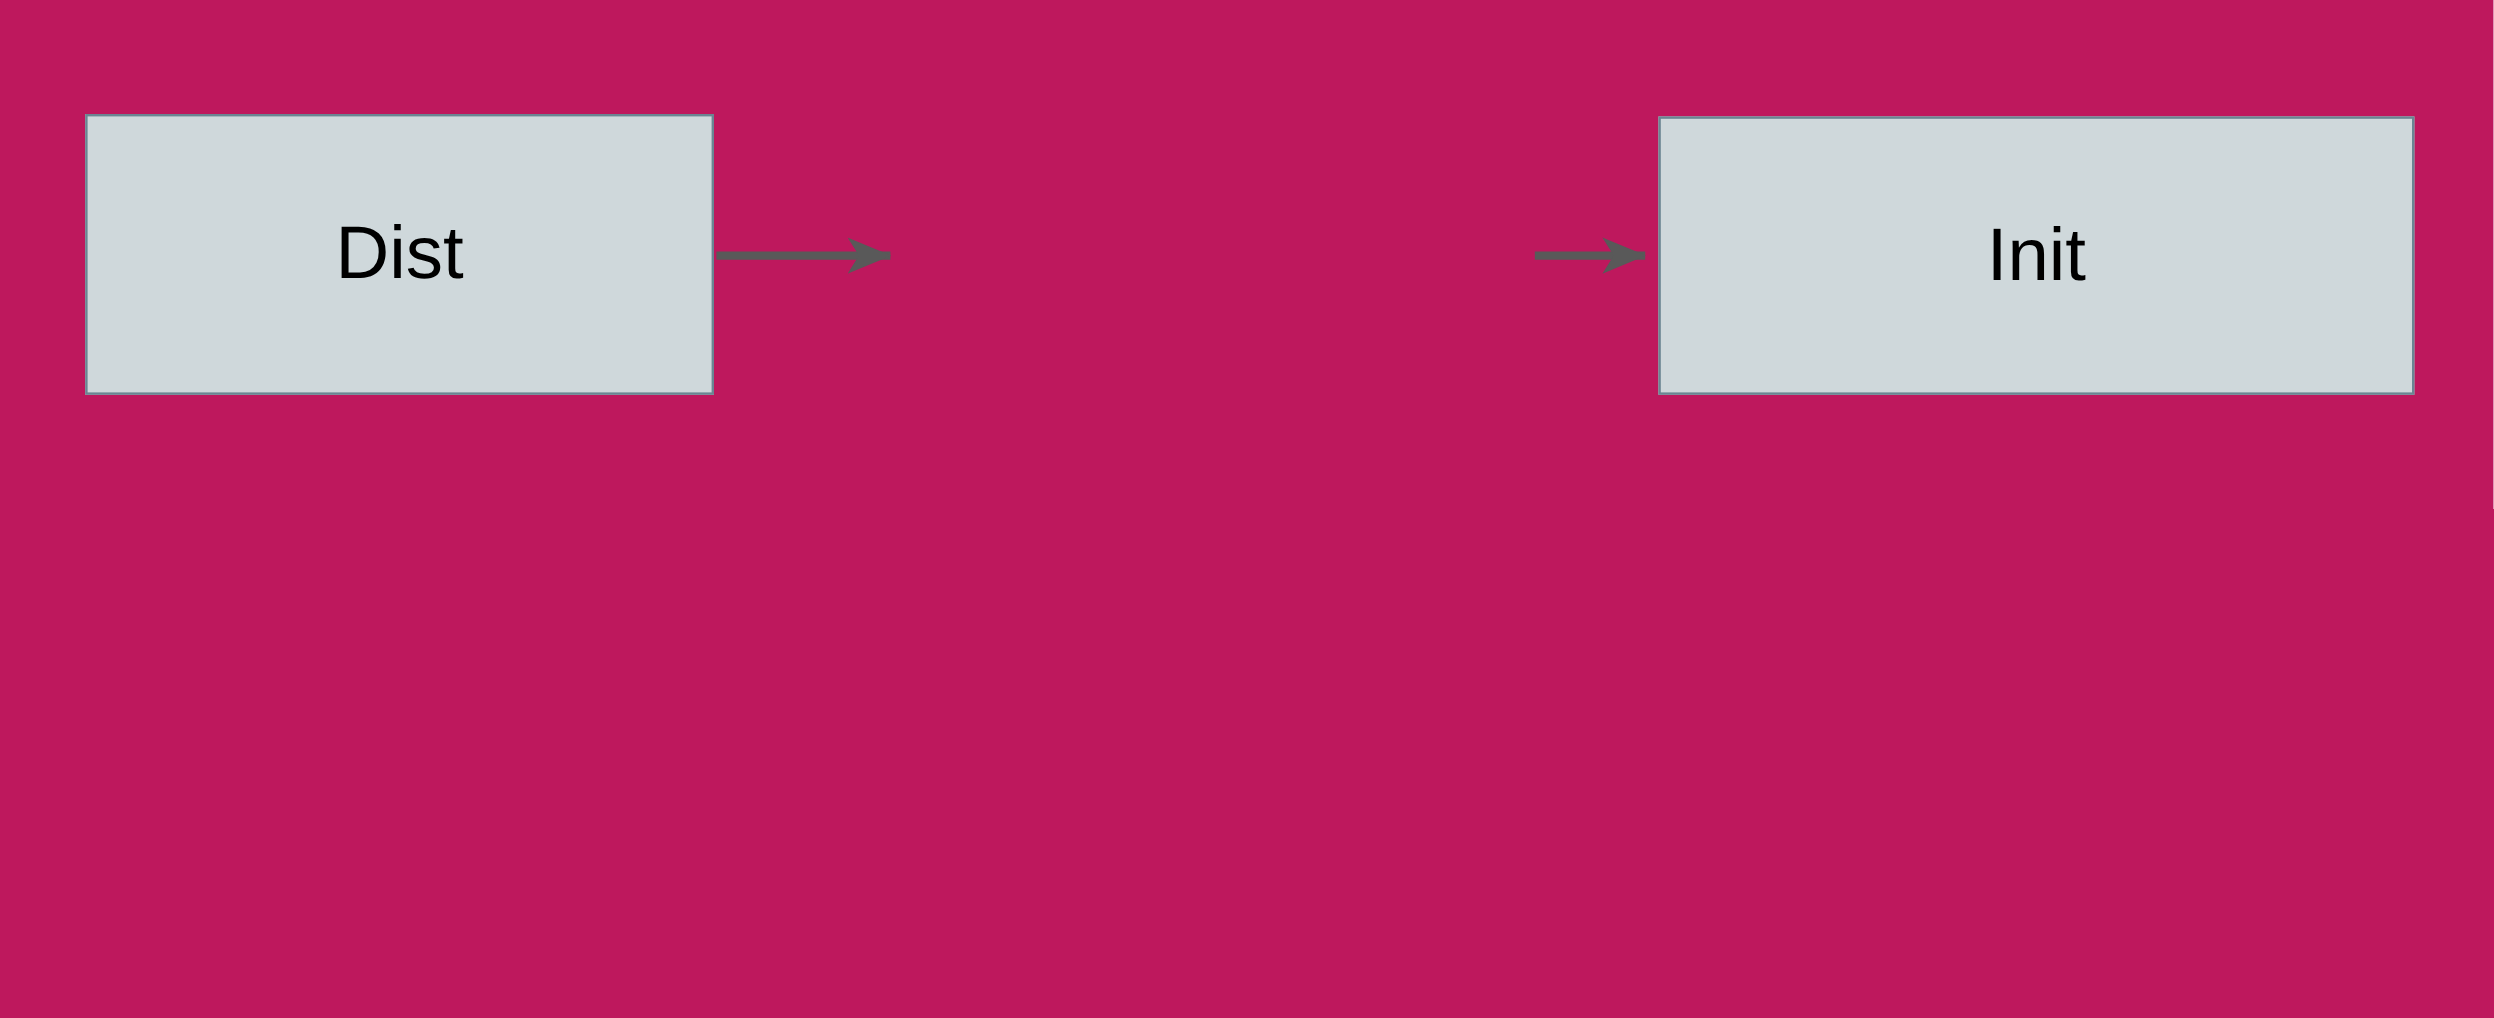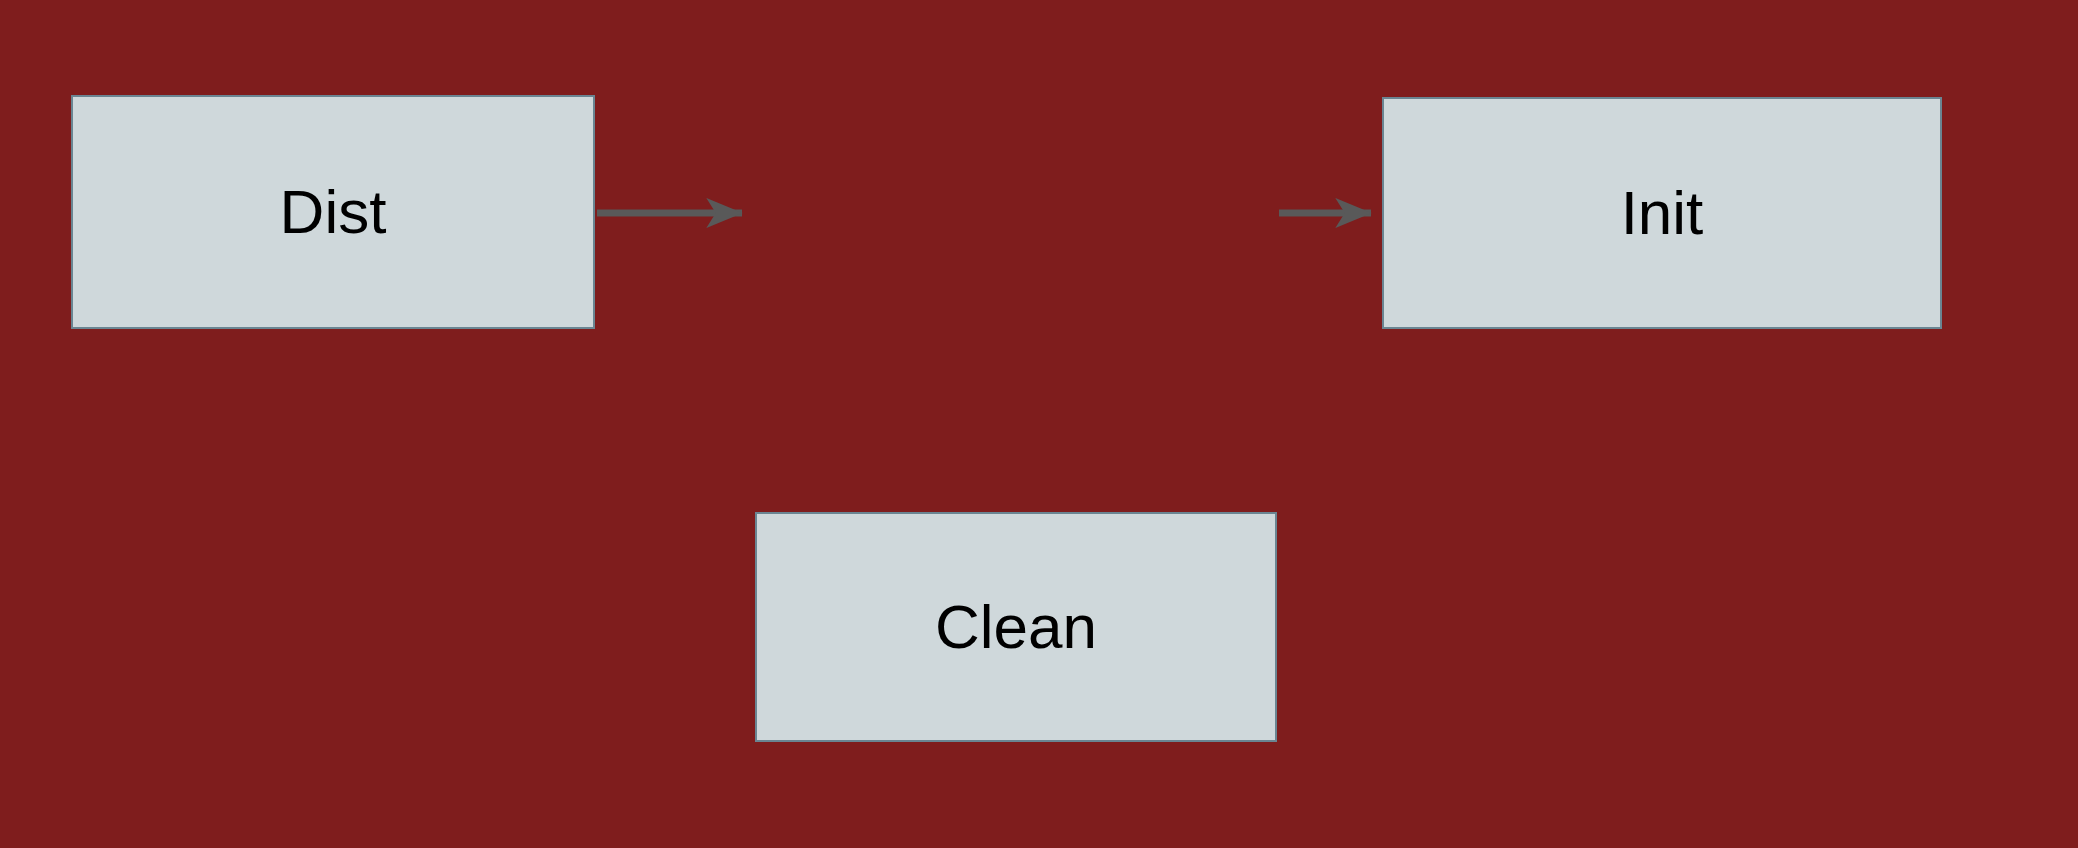--- a/index.html
+++ b/index.html
@@ -5,21 +5,21 @@
 <style>
   html, body {
     margin: 0;
     padding: 0;
     background: #ffffff;
   }
   #canvas {
     position: relative;
     width: 2078px;
     height: 848px;
-    background: #7f1d1d;
+    background: #be185d;
     overflow: hidden;
     font-family: "Liberation Sans", sans-serif;
   }
   .node {
     position: absolute;
     box-sizing: border-box;
     background: #cfd8db;
     border: 2px solid #6a8592;
     display: flex;
     align-items: center;
@@ -30,21 +30,21 @@
     font-size: 62px;
     font-weight: 400;
     color: #000000;
     line-height: 1;
     letter-spacing: 0px;
     white-space: nowrap;
     user-select: none;
   }
   #node-dist   { left: 71px;   top: 95px;  width: 524px; height: 234px; }
   #node-compile{ left: 753px;  top: 96px;  width: 524px; height: 232px; }
-  #node-init   { left: 1382px; top: 97px;  width: 560px; height: 232px; }
+  #node-init   { left: 1382px; top: 97px;  width: 630px; height: 232px; }
   #node-clean  { left: 755px;  top: 512px; width: 522px; height: 230px; }
 
   .edge-layer {
     position: absolute;
     left: 0;
     top: 0;
     width: 2078px;
     height: 848px;
     pointer-events: none;
   }
@@ -72,17 +72,14 @@
 
   <div class="node" id="node-dist">
     <span class="node-label">Dist</span>
   </div>
 
 
   <div class="node" id="node-init">
     <span class="node-label">Init</span>
   </div>
 
-  <div class="node" id="node-clean">
-    <span class="node-label">Clean</span>
-  </div>
 
 </div>
 
 </body></html>

